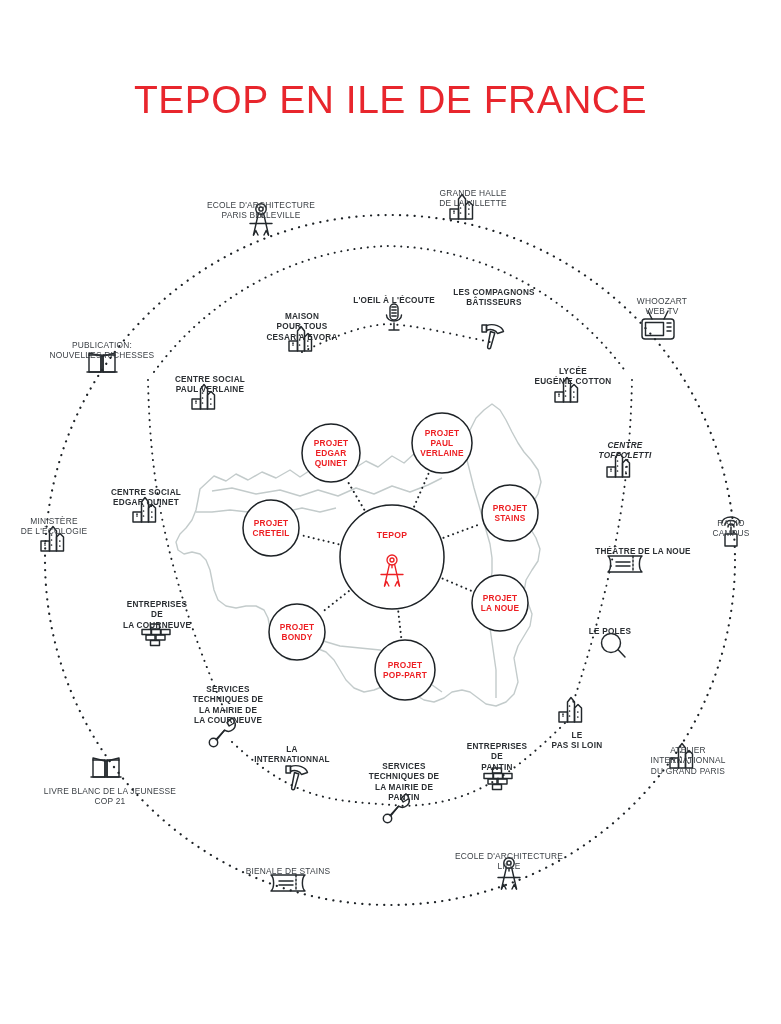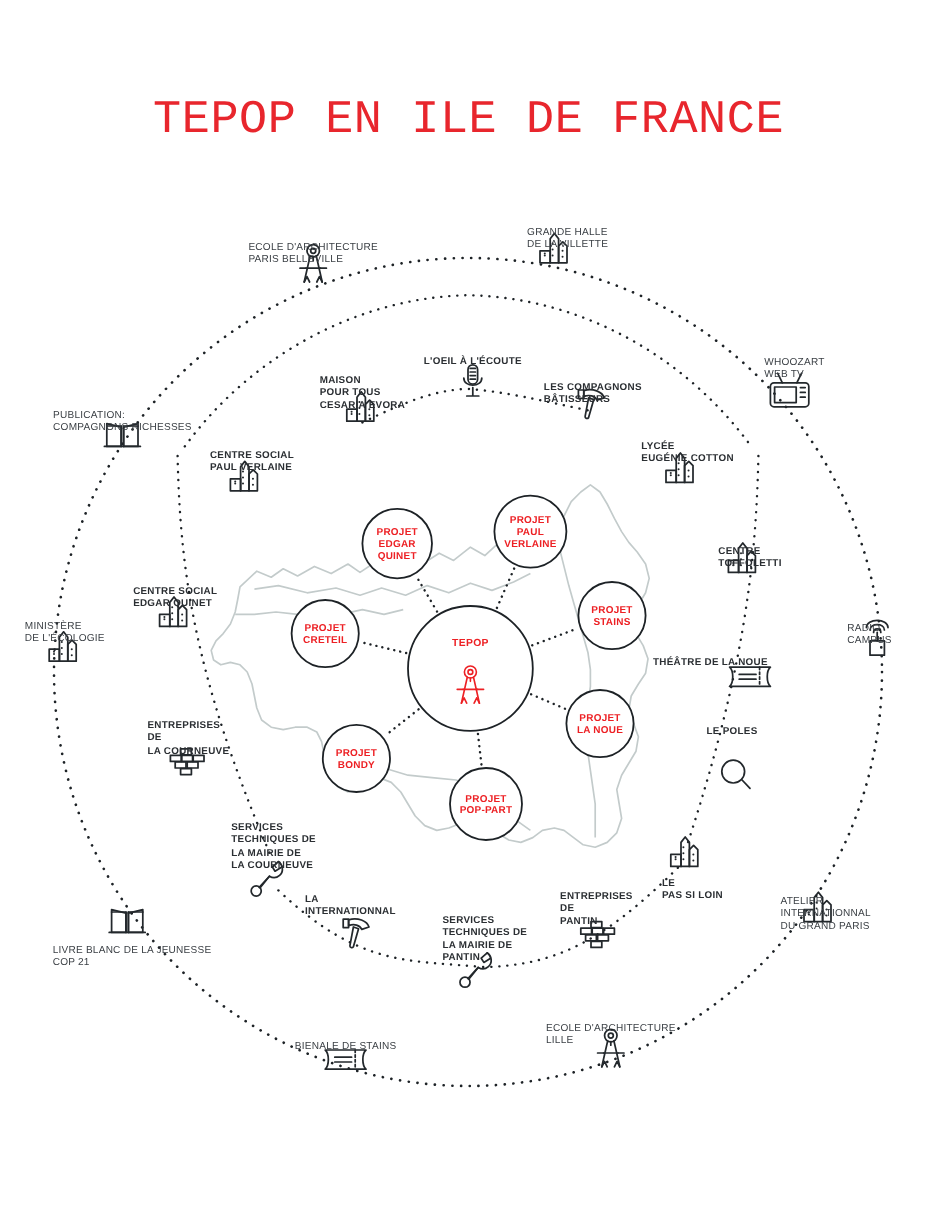--- a/index.html
+++ b/index.html
@@ -4,25 +4,25 @@
 <style>
   html,body{margin:0;padding:0;background:#ffffff;}
   body{
     width:781px;height:1024px;position:relative;overflow:hidden;
     font-family:"Liberation Sans","DejaVu Sans",sans-serif;
   }
   #stage{position:absolute;inset:0;width:781px;height:1024px;}
   #title{
     position:absolute;left:0;top:78px;width:781px;text-align:center;
     color:#e8262d;font-size:39px;letter-spacing:0.5px;font-weight:400;
-    font-family:Liberation Mono, monospace;
+    font-family:Liberation Sans, sans-serif;
   }
   svg{position:absolute;left:0;top:0;width:781px;height:1024px;overflow:visible;}
   .node-label{
-    position:absolute;color:#2b2f33;
+    position:absolute;text-align:center;color:#2b2f33;
     font-size:8.2px;line-height:10.4px;font-weight:bold;letter-spacing:0.25px;
     white-space:pre-line;transform:translateX(-50%);
     font-family:"Liberation Sans","DejaVu Sans",sans-serif;
   }
   .node-label.thin{font-weight:400;font-size:8.4px;letter-spacing:0.2px;color:#3a3f44;}
   .proj-text{
     fill:#ed2024;font-size:8.3px;font-weight:bold;letter-spacing:0.2px;
     font-family:"Liberation Sans","DejaVu Sans",sans-serif;text-anchor:middle;
   }
   .hub-text{
@@ -250,45 +250,45 @@
         <use transform="translate(509,876)" xlink:href="#ico-compass"></use>
       </g>
   </svg>
 
   <div id="labels">
       <div class="node-label thin" style="left: 261px; top: 200px;">ECOLE D'ARCHITECTURE
 PARIS BELLEVILLE</div>
       <div class="node-label thin" style="left: 473px; top: 188px;">GRANDE HALLE
 DE LA VILLETTE</div>
       <div class="node-label thin" style="left: 102px; top: 340px;">PUBLICATION:
-COMPAGNONS RICHESSES</div>
+NOUVELLES RICHESSES</div>
       <div class="node-label thin" style="left: 662px; top: 296px;">WHOOZART
 WEB TV</div>
       <div class="node-label" style="left: 302px; top: 312px;">MAISON
 POUR TOUS
 CESARIA EVORA</div>
       <div class="node-label" style="left: 394px; top: 296px;">L'OEIL À L'ÉCOUTE</div>
-      <div class="node-label" style="left: 494px; top: 318px;">LES COMPAGNONS
+      <div class="node-label" style="left: 494px; top: 288px;">LES COMPAGNONS
 BÂTISSEURS</div>
       <div class="node-label" style="left: 210px; top: 375px;">CENTRE SOCIAL
 PAUL VERLAINE</div>
       <div class="node-label" style="left: 573px; top: 367px;">LYCÉE
 EUGÉNIE COTTON</div>
-      <div class="node-label" style="left: 625px; top: 455px;">CENTRE
+      <div class="node-label" style="left: 625px; top: 441px; font-style: italic;">CENTRE
 TOFFOLETTI</div>
       <div class="node-label" style="left: 146px; top: 488px;">CENTRE SOCIAL
 EDGAR QUINET</div>
       <div class="node-label thin" style="left: 54px; top: 516px;">MINISTÈRE
 DE L'ÉCOLOGIE</div>
       <div class="node-label thin" style="left: 731px; top: 518px;">RADIO CAMPUS</div>
-      <div class="node-label" style="left: 592px; top: 547px;">THÉÂTRE DE LA NOUE</div>
+      <div class="node-label" style="left: 643px; top: 547px;">THÉÂTRE DE LA NOUE</div>
       <div class="node-label" style="left: 157px; top: 600px;">ENTREPRISES
 DE
 LA COURNEUVE</div>
-      <div class="node-label" style="left: 610px; top: 605px;">LE POLES</div>
+      <div class="node-label" style="left: 610px; top: 627px;">LE POLES</div>
       <div class="node-label" style="left: 577px; top: 686px; margin-top: 45px;">LE
 PAS SI LOIN</div>
       <div class="node-label" style="left: 228px; top: 685px;">SERVICES
 TECHNIQUES DE
 LA MAIRIE DE
 LA COURNEUVE</div>
       <div class="node-label thin" style="left: 110px; top: 742px; margin-top: 44px;">LIVRE BLANC DE LA JEUNESSE
 COP 21</div>
       <div class="node-label" style="left: 497px; top: 742px;">ENTREPRISES
 DE

